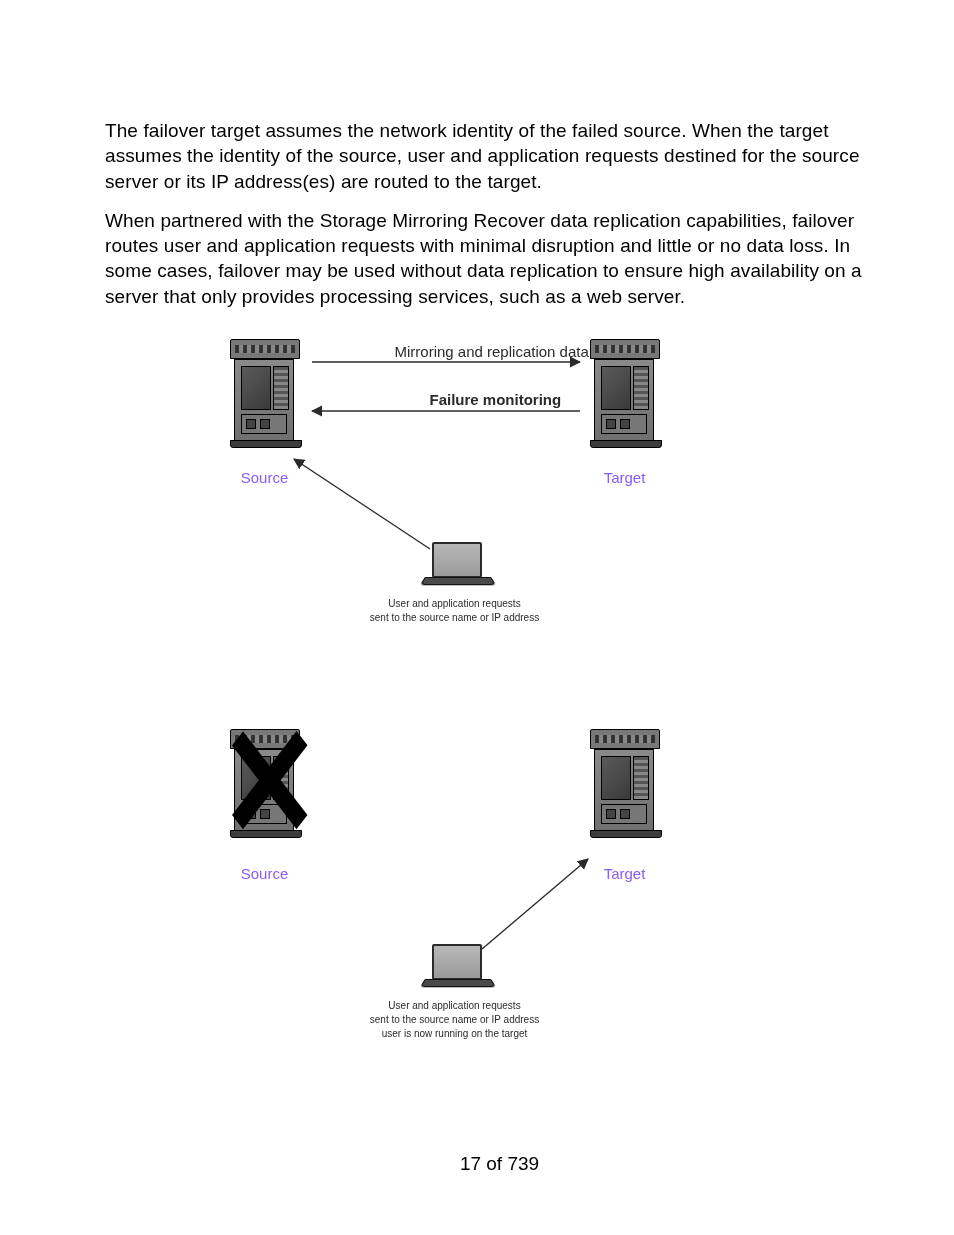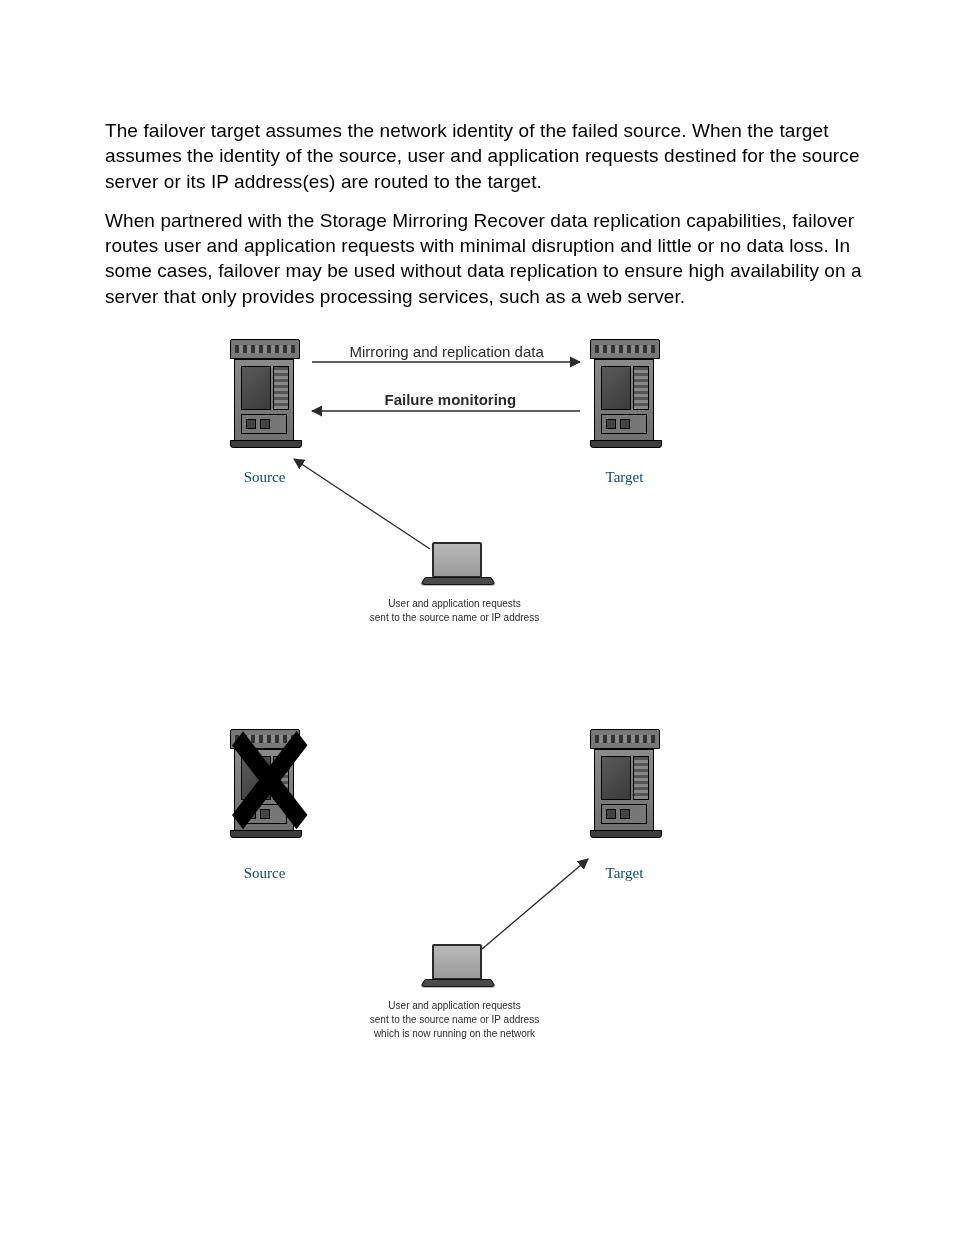--- a/index.html
+++ b/index.html
@@ -85,24 +85,23 @@
     width: 70px;
     height: 6px;
     background: #3d3d3d;
     border: 1px solid #000;
     margin-top: -1px;
     border-radius: 0 0 3px 3px;
   }
   .server-label {
     position: absolute;
     font-size: 15px;
-    color: #0c4a6e;
+    color: #8b5cf6;
     text-align: center;
     width: 120px;
-    font-family: Liberation Serif, serif;
   }
   .cross {
     position: absolute;
     font-size: 120px;
     line-height: 70px;
     top: 18px;
     left: -10px;
     font-weight: 900;
     color: #000;
     font-family: Arial, sans-serif;
@@ -129,20 +128,21 @@
     transform: perspective(50px) rotateX(45deg);
     transform-origin: top;
     margin-top: -1px;
   }
   .arrow-label {
     position: absolute;
     font-size: 15px;
     color: #2b2b2b;
     text-align: center;
     white-space: nowrap;
+    margin-left: 45px;
   }
   .caption {
     position: absolute;
     font-size: 10px;
     color: #2b2b2b;
     text-align: center;
     line-height: 1.4;
     width: 360px;
   }
   svg.conn {
@@ -245,19 +245,20 @@
         <div class="deck"></div>
     </div>
 
     <svg class="conn" width="560" height="660">
       <line x1="262" y1="610" x2="368" y2="520" stroke="#2b2b2b" stroke-width="1.4" marker-end="url(#ah)"></line>
     </svg>
 
     <div class="caption" style="left:55px; top:660px;">
       <span>User and application requests</span><br>
       <span>sent to the source name or IP address</span><br>
-      <span>which is now running on the network</span>
+      <span>user is now running on the target</span>
     </div>
 
   </div>
 
+  <div class="page-num">17 of 739</div>
 
 </div>
 
 </body></html>

